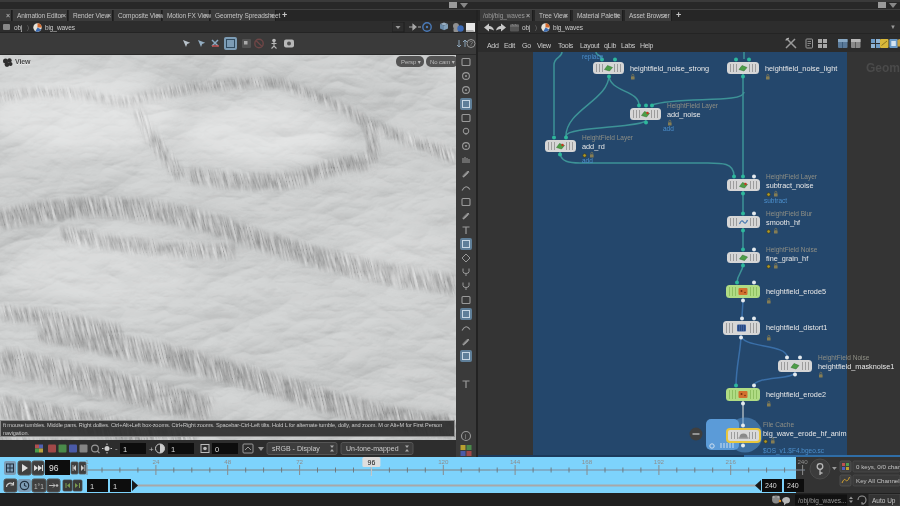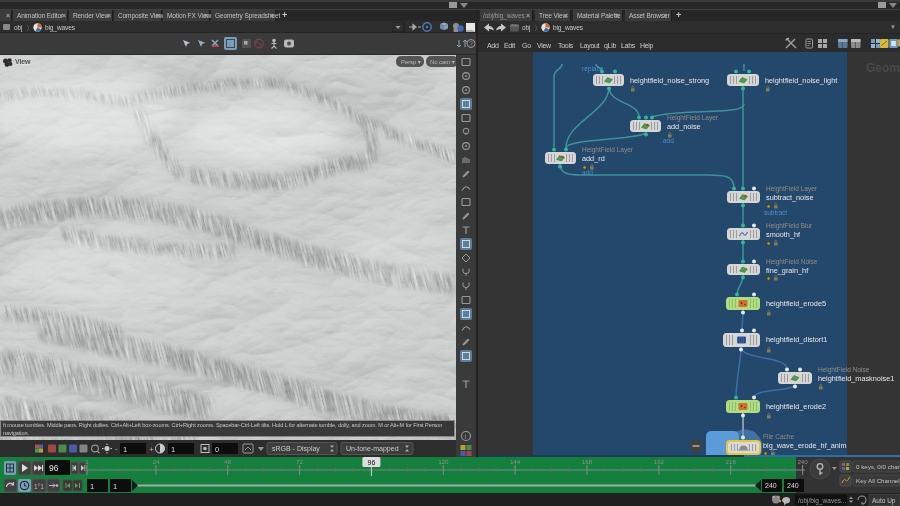--- a/index.html
+++ b/index.html
@@ -345,21 +345,21 @@
   <span class="abs txt" style="left:80px;top:8px;font-size:7px;letter-spacing:-0.3px;color:#ccc">Tools</span>
   <span class="abs txt" style="left:102px;top:8px;font-size:7px;letter-spacing:-0.3px;color:#ccc">Layout</span>
   <span class="abs txt" style="left:126px;top:8px;font-size:7px;letter-spacing:-0.3px;color:#ccc">qLib</span>
   <span class="abs txt" style="left:143px;top:8px;font-size:7px;letter-spacing:-0.3px;color:#ccc">Labs</span>
   <span class="abs txt" style="left:162px;top:8px;font-size:7px;letter-spacing:-0.3px;color:#ccc">Help</span>
 </div>
 
 <div class="abs" style="left:478px;top:52px;width:422px;height:405px;background:#343434;overflow:hidden" id="netpane">
   <div class="abs" style="left:55px;top:0;width:314px;height:403px;background:#24476c"></div>
   <div class="abs" style="left:388px;top:9px;color:#4a4a4a;font-size:12px;font-weight:bold;white-space:nowrap">Geometry</div>
-  <div id="nethost" class="abs" style="left:0;top:12px">
+  <div id="nethost" class="abs" style="left:0;top:0">
   <svg width="422" height="403" font-family="Liberation Sans, sans-serif">
     <g fill="none" stroke="#3d9397" stroke-width="1.5">
       <path d="M84,0 C84,6 76,5 76,13 L76,83"></path>
       <path d="M118,0 C118,4 124,3 124,7"></path>
       <path d="M266,0 L266,7"></path>
       <path d="M131,23 C131,40 161,38 161,53"></path>
       <path d="M131,23 C131,48 88,58 88,84"></path>
       <path d="M265,22 L265,126"></path>
       <path d="M266,40 C266,52 200,44 174,53"></path>
       <path d="M168,68 C168,76 88,74 88,84"></path>
@@ -586,21 +586,21 @@
         <path d="M293.8,388.2 v-0.9 a1,1 0 0 1 2,0 v0.9" fill="none" stroke="#857d54" stroke-width="0.7"></path>
     <text x="285" y="400.5" font-size="6.5" fill="#4c8fcc">$OS_v1.$F4.bgeo.sc</text>
     <text x="104" y="7" font-size="6.5" fill="#4c8fcc">replace</text>
   </svg>
   </div>
 
   <div class="abs" style="left:0;top:403px;width:422px;height:2px;background:#1b3a5c"></div>
   <div class="abs" style="left:266px;top:403px;width:156px;height:2px;background:#2f6da6"></div>
 </div>
 
-<div class="abs" style="left:0;top:457px;width:796px;height:49px;background:#15803d" id="timeline"><svg width="900" height="49" font-family="Liberation Sans">
+<div class="abs" style="left:0;top:457px;width:796px;height:49px;background:#7dd3fc" id="timeline"><svg width="900" height="49" font-family="Liberation Sans">
       <rect x="0" y="36" width="900" height="13" fill="#202020"></rect>
       <rect x="4" y="4" width="12" height="14" rx="2" fill="#7d9cb5"></rect>
       <rect x="6.5" y="7" width="7" height="8" fill="none" stroke="#223140" stroke-width="1"></rect>
       <line x1="10" y1="7" x2="10" y2="15" stroke="#223140"></line>
       <line x1="6.5" y1="11" x2="13.5" y2="11" stroke="#223140"></line>
       <rect x="18" y="4" width="13" height="14" rx="2" fill="#3f3f3f" stroke="#555" stroke-width="1"></rect>
       <path d="M22,7 l6,4 l-6,4 z" fill="#ddd"></path>
       <rect x="32" y="4" width="12" height="14" rx="2" fill="#3f3f3f" stroke="#555" stroke-width="1"></rect>
       <path d="M34,8 l4,3 l-4,3 z M38,8 l4,3 l-4,3 z" fill="#ddd"></path>
       <line x1="42.5" y1="8" x2="42.5" y2="14" stroke="#ddd"></line>

